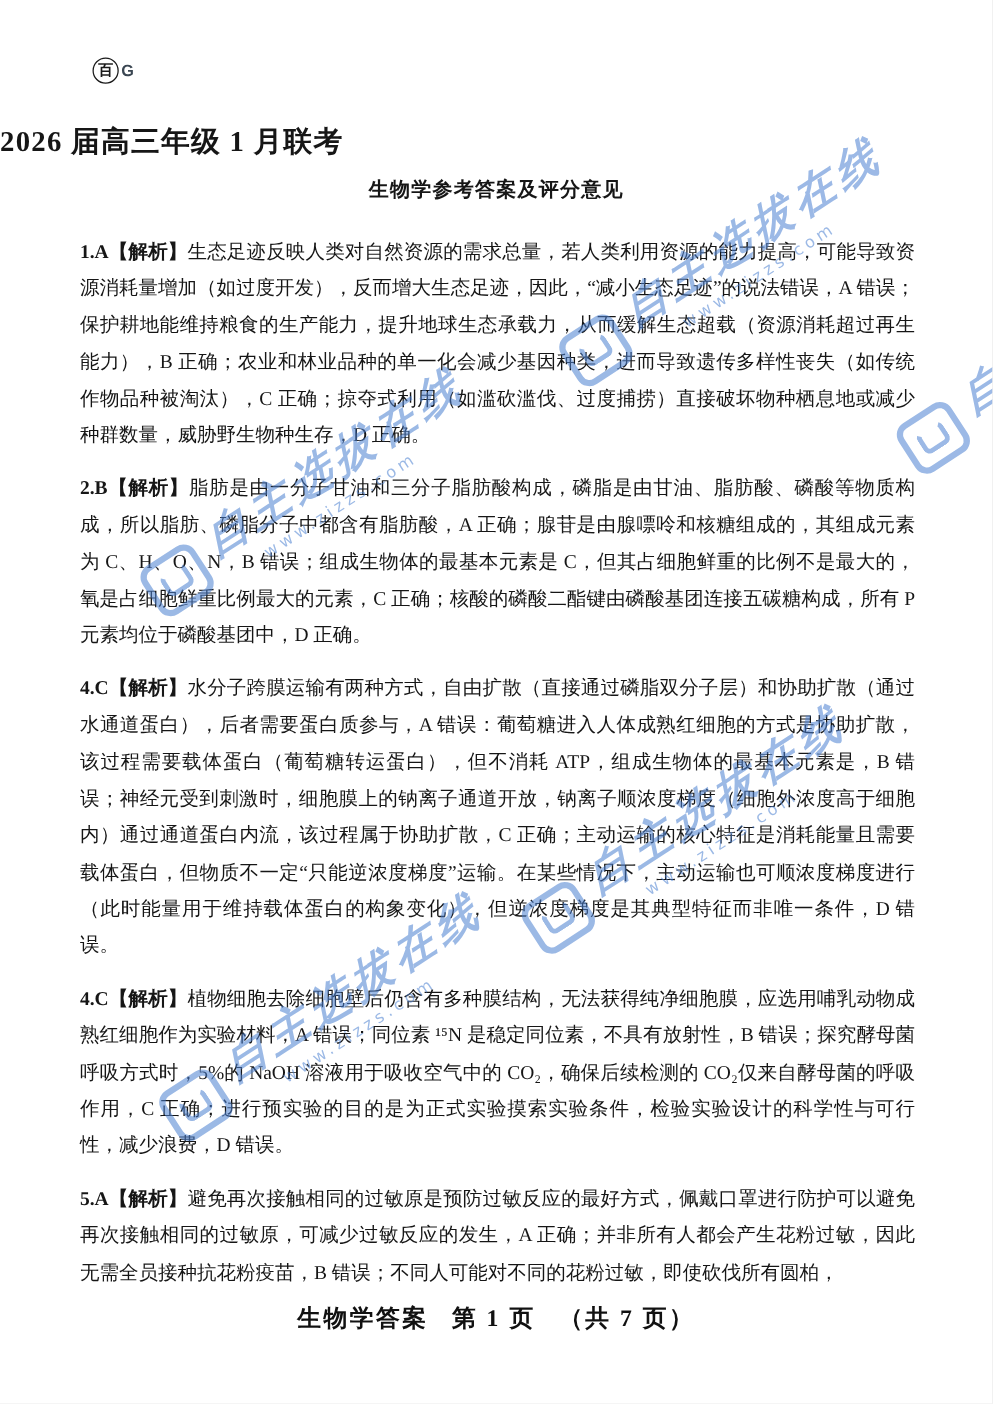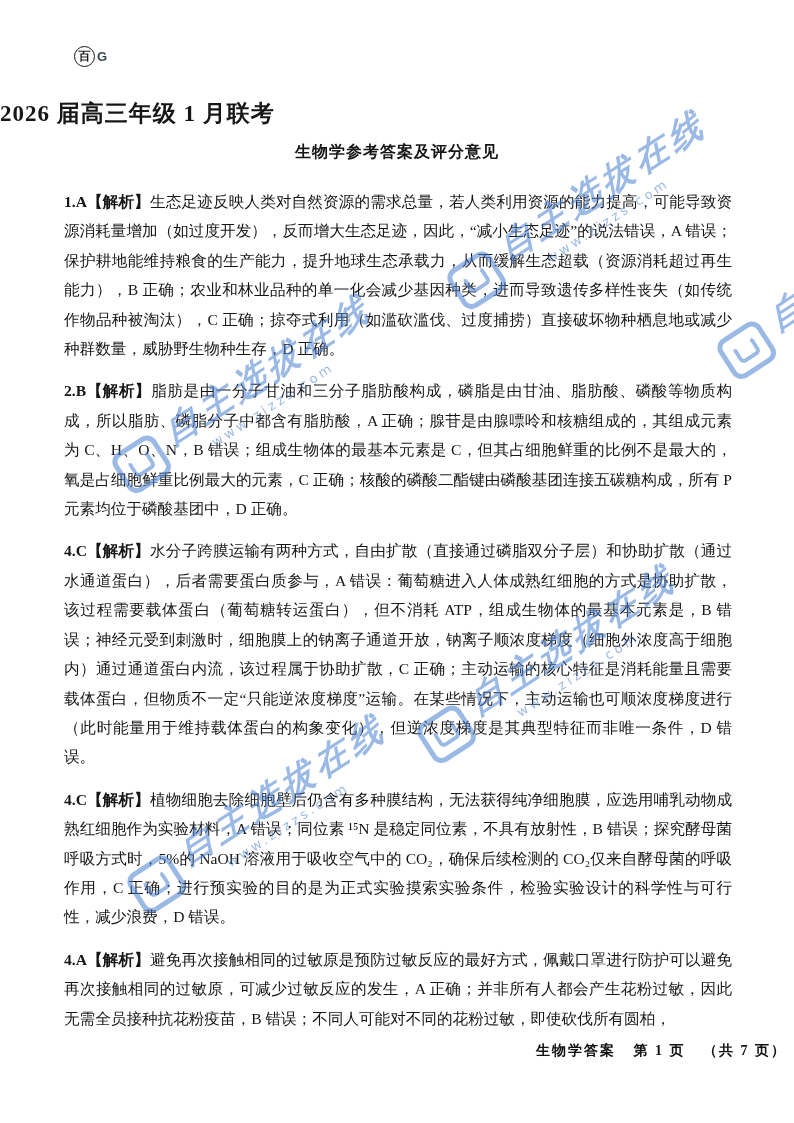--- a/index.html
+++ b/index.html
@@ -37,21 +37,21 @@
   .para {
     font-size:15.6px; line-height:29.4px;
     text-align:justify; margin:0 0 13px 0;
     word-break:break-all;
   }
   .para .head { font-weight:bold; }
 
   
   .footer {
     position:absolute; top:1042px; left:0; width:100%;
-    text-align:right; font-size:14px; font-weight:bold; color:#111;
+    text-align:center; font-size:19px; font-weight:bold; color:#111;
   }
   .footer span { margin:0 7px; letter-spacing:2px; }
 
   
   .wm {
     position:absolute; z-index:5; pointer-events:none;
     transform:rotate(-33deg);
     color:#4b80d1; opacity:0.55;
     display:flex; align-items:flex-end; gap:12px;
     white-space:nowrap;
@@ -87,21 +87,21 @@
   </div>
 
   <div class="title">2026 届高三年级 1 月联考</div>
   <div class="subtitle">生物学参考答案及评分意见</div>
 
   <div class="content">
     <p class="para"><span class="head">1.A【解析】</span><span>生态足迹反映人类对自然资源的需求总量，若人类利用资源的能力提高，可能导致资源消耗量增加（如过度开发），反而增大生态足迹，因此，“减小生态足迹”的说法错误，A 错误；保护耕地能维持粮食的生产能力，提升地球生态承载力，从而缓解生态超载（资源消耗超过再生能力），B 正确；农业和林业品种的单一化会减少基因种类，进而导致遗传多样性丧失（如传统作物品种被淘汰），C 正确；掠夺式利用（如滥砍滥伐、过度捕捞）直接破坏物种栖息地或减少种群数量，威胁野生物种生存，D 正确。</span></p>
     <p class="para"><span class="head">2.B【解析】</span><span>脂肪是由一分子甘油和三分子脂肪酸构成，磷脂是由甘油、脂肪酸、磷酸等物质构成，所以脂肪、磷脂分子中都含有脂肪酸，A 正确；腺苷是由腺嘌呤和核糖组成的，其组成元素为 C、H、O、N，B 错误；组成生物体的最基本元素是 C，但其占细胞鲜重的比例不是最大的，氧是占细胞鲜重比例最大的元素，C 正确；核酸的磷酸二酯键由磷酸基团连接五碳糖构成，所有 P 元素均位于磷酸基团中，D 正确。</span></p>
     <p class="para"><span class="head">4.C【解析】</span><span>水分子跨膜运输有两种方式，自由扩散（直接通过磷脂双分子层）和协助扩散（通过水通道蛋白），后者需要蛋白质参与，A 错误：葡萄糖进入人体成熟红细胞的方式是协助扩散，该过程需要载体蛋白（葡萄糖转运蛋白），但不消耗 ATP，组成生物体的最基本元素是，B 错误；神经元受到刺激时，细胞膜上的钠离子通道开放，钠离子顺浓度梯度（细胞外浓度高于细胞内）通过通道蛋白内流，该过程属于协助扩散，C 正确；主动运输的核心特征是消耗能量且需要载体蛋白，但物质不一定“只能逆浓度梯度”运输。在某些情况下，主动运输也可顺浓度梯度进行（此时能量用于维持载体蛋白的构象变化），但逆浓度梯度是其典型特征而非唯一条件，D 错误。</span></p>
     <p class="para"><span class="head">4.C【解析】</span><span>植物细胞去除细胞壁后仍含有多种膜结构，无法获得纯净细胞膜，应选用哺乳动物成熟红细胞作为实验材料，A 错误；同位素 ¹⁵N 是稳定同位素，不具有放射性，B 错误；探究酵母菌呼吸方式时，5%的 NaOH 溶液用于吸收空气中的 CO₂，确保后续检测的 CO₂仅来自酵母菌的呼吸作用，C 正确；进行预实验的目的是为正式实验摸索实验条件，检验实验设计的科学性与可行性，减少浪费，D 错误。</span></p>
-    <p class="para"><span class="head">4.A【解析】</span><span>避免再次接触相同的过敏原是预防过敏反应的最好方式，佩戴口罩进行防护可以避免再次接触相同的过敏原，可减少过敏反应的发生，A 正确；并非所有人都会产生花粉过敏，因此无需全员接种抗花粉疫苗，B 错误；不同人可能对不同的花粉过敏，即使砍伐所有圆柏，</span></p>
+    <p class="para"><span class="head">5.A【解析】</span><span>避免再次接触相同的过敏原是预防过敏反应的最好方式，佩戴口罩进行防护可以避免再次接触相同的过敏原，可减少过敏反应的发生，A 正确；并非所有人都会产生花粉过敏，因此无需全员接种抗花粉疫苗，B 错误；不同人可能对不同的花粉过敏，即使砍伐所有圆柏，</span></p>
   </div>
 
   <div class="footer">
     <span>生物学答案</span>
     <span>第 1 页</span>
     <span>（共 7 页）</span>
   </div>
 
   <div class="wm" style="left:430px; top:178px;">
     <div class="wm-logo"></div>

